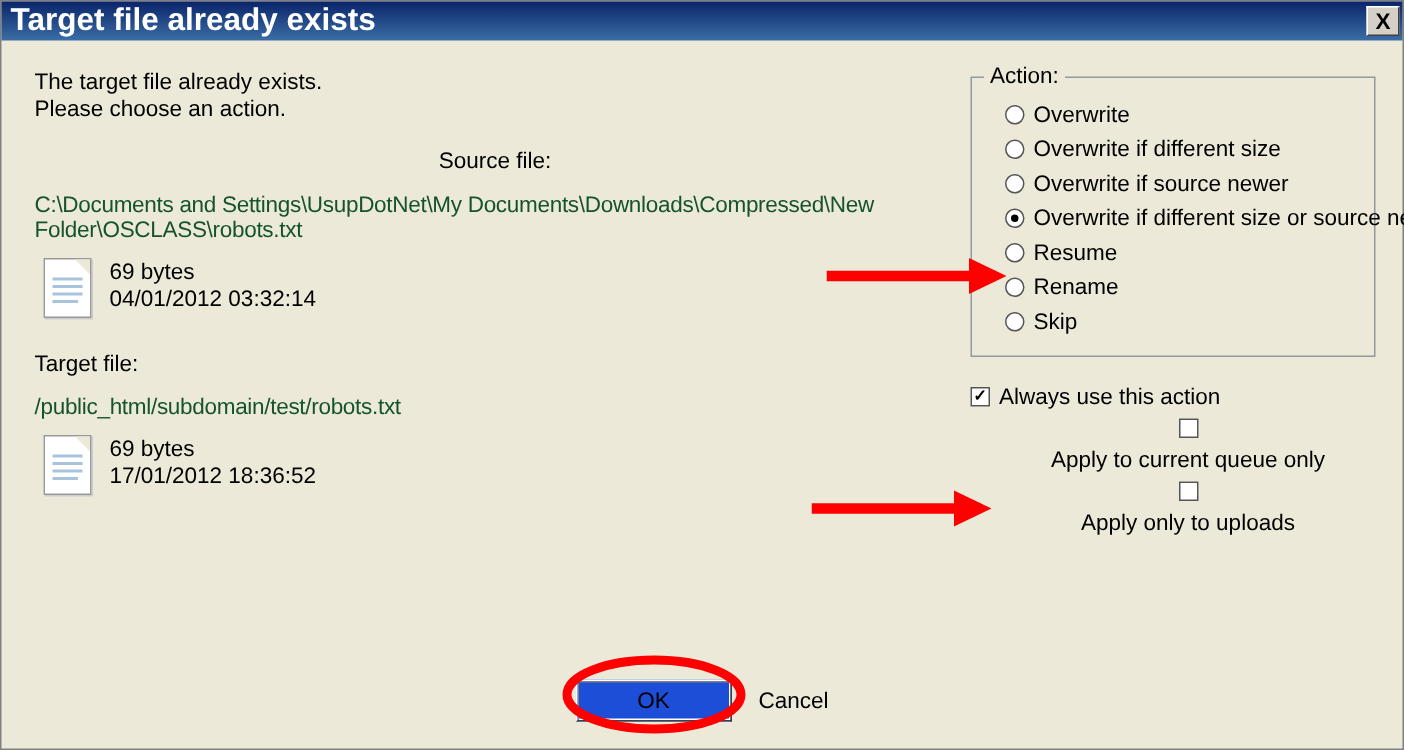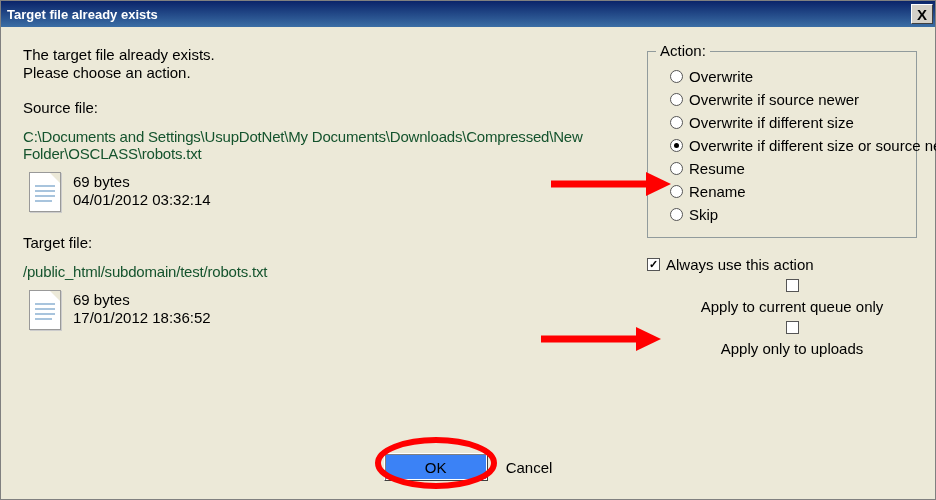--- a/index.html
+++ b/index.html
@@ -21,21 +21,21 @@
     height: 26px;
     background: linear-gradient(to bottom, #0a246a, #3b6ea5);
     display: flex;
     align-items: center;
     justify-content: space-between;
     padding: 0 2px 0 6px;
   }
   .titlebar-title {
     color: #fff;
     font-weight: bold;
-    font-size: 13px;
+    font-size: 21px;
     white-space: nowrap;
   }
   .close-btn {
     width: 22px; height: 20px;
     background: #d4d0c8;
     border: 1px solid #fff;
     border-right-color: #404040;
     border-bottom-color: #404040;
     display: flex;
     align-items: center;
@@ -57,21 +57,21 @@
   }
   .right {
     width: 270px;
     flex: 0 0 270px;
     position: relative;
   }
   .msg-line {
     color: #000;
     margin: 1px 0;
   }
-  .source-label { margin-top: 18px; }
+  .source-label { margin-top: 18px; text-align: center; }
   .path {
     margin-top: 12px;
     color: #14532d;
     letter-spacing: -0.2px;
   }
   .file-block {
     display: flex;
     align-items: flex-start;
     gap: 12px;
     margin-top: 10px;
@@ -158,21 +158,21 @@
     position: absolute;
     bottom: 18px;
     left: 0; right: 0;
     display: flex;
     justify-content: center;
     gap: 18px;
   }
   .btn {
     width: 104px;
     height: 28px;
-    background: #3b82f6;
+    background: #1d4ed8;
     border: 1px solid #404040;
     border-top-color: #fff;
     border-left-color: #fff;
     box-shadow: 1px 1px 0 #808080 inset, -1px -1px 0 #fff inset;
     display: flex; align-items: center; justify-content: center;
     cursor: default;
     font-size: 15px;
   }
   .btn.cancel {
     border: none;
@@ -241,25 +241,25 @@
     <div class="right">
       <div class="groupbox">
         <span class="groupbox-legend">Action:</span>
 
         <div class="radio-row">
           <span class="radio"></span>
           <span>Overwrite</span>
         </div>
         <div class="radio-row">
           <span class="radio"></span>
+          <span>Overwrite if different size</span>
+        </div>
+        <div class="radio-row">
+          <span class="radio"></span>
           <span>Overwrite if source newer</span>
-        </div>
-        <div class="radio-row">
-          <span class="radio"></span>
-          <span>Overwrite if different size</span>
         </div>
         <div class="radio-row">
           <span class="radio selected"></span>
           <span>Overwrite if different size or source newer</span>
         </div>
         <div class="radio-row">
           <span class="radio"></span>
           <span>Resume</span>
         </div>
         <div class="radio-row">

